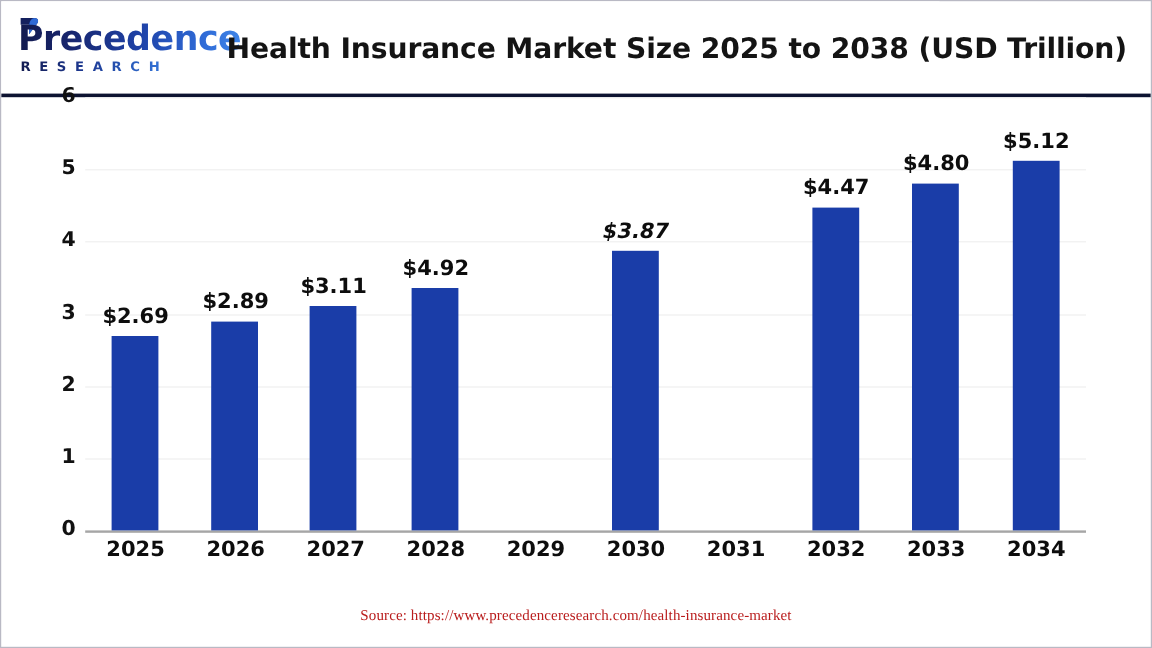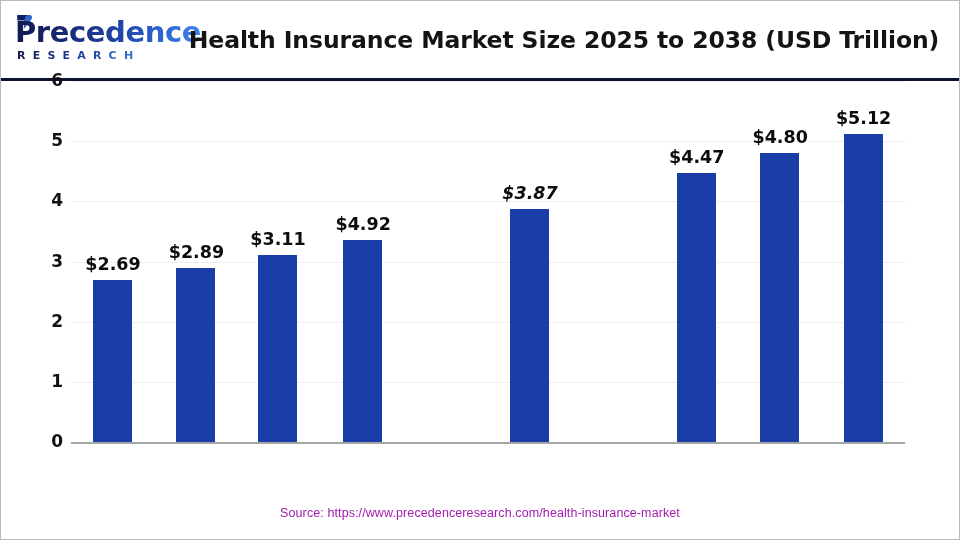--- a/index.html
+++ b/index.html
@@ -202,24 +202,24 @@
     line-height: 22px;
   }
 
   
   #source {
     position: absolute;
     left: 0;
     top: 505px;
     width: 958px;
     text-align: center;
-    font-family: Liberation Sans, sans-serif;
+    font-family: Liberation Serif, serif;
     font-size: 12.5px;
     font-weight: 400;
-    color: #a21caf;
+    color: #b91c1c;
     letter-spacing: 0.1px;
   }
 </style>
 </head>
 <body>
 
 <div id="canvas">
 
   <div id="header">
 
@@ -283,17 +283,29 @@
         </div>
         <div class="bar-group" style="left: 667.2px;">
           <div class="bar" style="height: 288.8px; background: rgb(26, 61, 168);"></div>
           <div class="bar-label" style="bottom: 294.8px;">$4.80</div>
         </div>
         <div class="bar-group" style="left: 750.6px;">
           <div class="bar" style="height: 308.053px; background: rgb(26, 61, 168);"></div>
           <div class="bar-label" style="bottom: 314.053px;">$5.12</div>
         </div>
       </div>
+    <div id="xaxis">
+        <div class="xtick" style="left: 0px;">2025</div>
+        <div class="xtick" style="left: 83.4px;">2026</div>
+        <div class="xtick" style="left: 166.8px;">2027</div>
+        <div class="xtick" style="left: 250.2px;">2028</div>
+        <div class="xtick" style="left: 333.6px;">2029</div>
+        <div class="xtick" style="left: 417px;">2030</div>
+        <div class="xtick" style="left: 500.4px;">2031</div>
+        <div class="xtick" style="left: 583.8px;">2032</div>
+        <div class="xtick" style="left: 667.2px;">2033</div>
+        <div class="xtick" style="left: 750.6px;">2034</div>
+      </div>
   </div>
 
   <div id="source">Source: https://www.precedenceresearch.com/health-insurance-market</div>
 
 </div>
 
 </body></html>

